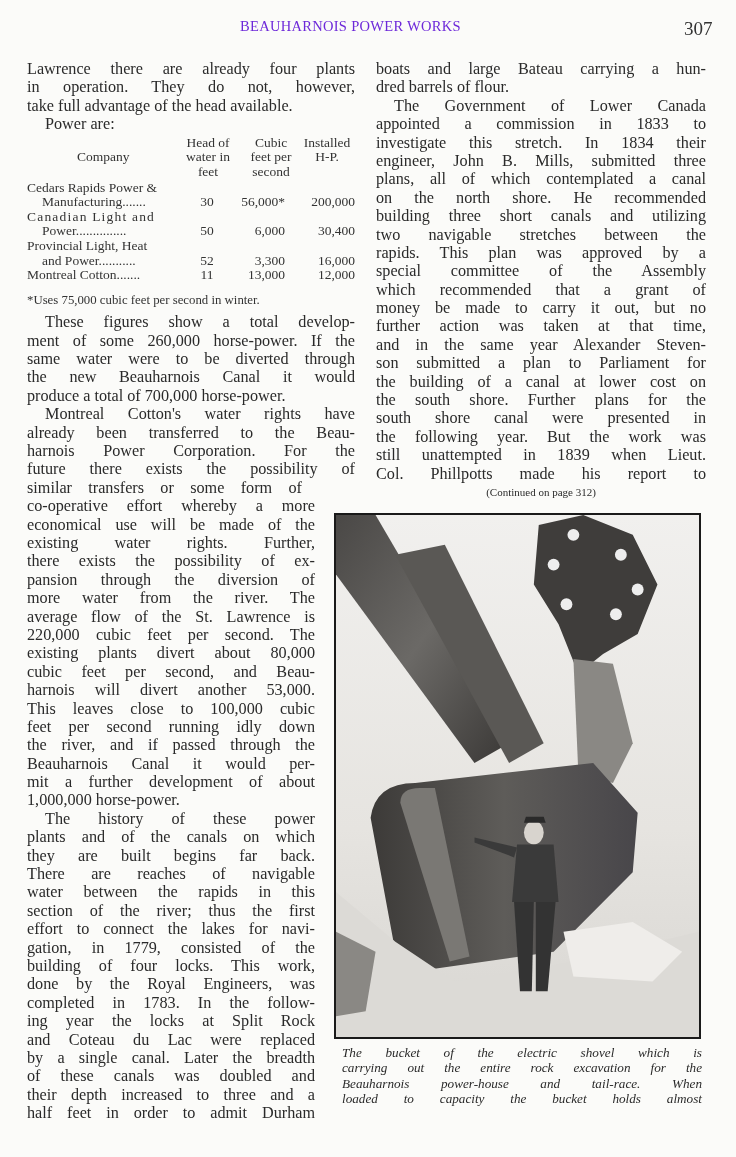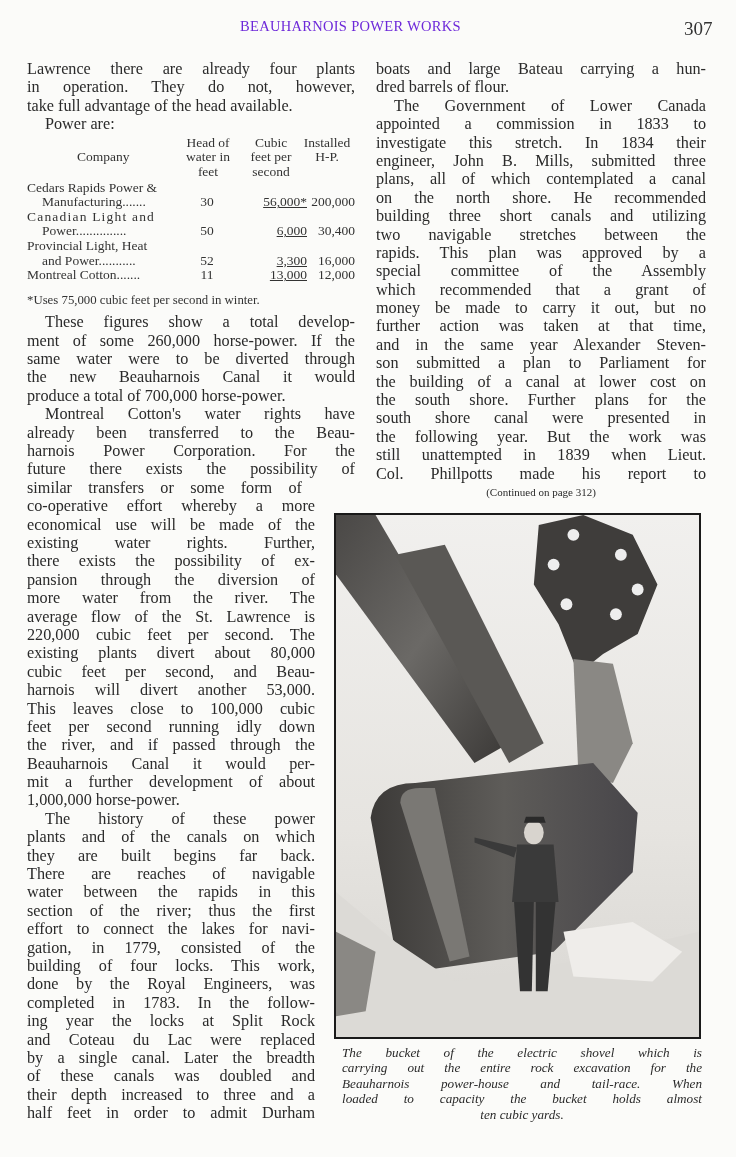--- a/index.html
+++ b/index.html
@@ -40,21 +40,21 @@
     .th-company { left: 50px; top: 14px; }
     .th-head { left: 150px; top: 0; width: 62px; }
     .th-cubic { left: 213px; top: 0; width: 62px; }
     .th-hp { left: 268px; top: 0; width: 64px; }
     .trow { position: relative; height: 29.2px; }
     .trow.single { height: 14.6px; }
     .cell-company { position: absolute; left: 0; top: 0; width: 168px; white-space: nowrap; }
     .cell-company .name2 { padding-left: 15px; display: block; }
     .cell-num { position: absolute; bottom: 0; text-align: right; white-space: nowrap; }
     .c-head { left: 165px; width: 30px; text-align: center; }
-    .c-cubic { left: 216px; width: 64px; text-decoration: underline; }
+    .c-cubic { left: 194px; width: 64px; }
     .c-hp { left: 268px; width: 60px; }
     .trow.single .cell-num { top: 0; bottom: auto; }
     .footnote { font-size: 12.8px; margin-top: 10px; margin-bottom: 6px; color: #333; white-space: nowrap; }
 
     .continued {
       display: block; text-align: center; 
       font-size: 11px; line-height: 18px; margin-top: 0px;
     }
 
     .photo {
@@ -278,14 +278,13 @@
     <path d="M180 390 L200 390 L198 480 L186 480 Z" fill="#333"></path>
     <path d="M202 390 L222 390 L214 480 L202 480 Z" fill="#333"></path>
   </svg>
 </div>
 
 <div class="caption">
   <span class="cline">The bucket of the electric shovel which is</span>
   <span class="cline">carrying out the entire rock excavation for the</span>
   <span class="cline">Beauharnois power-house and tail-race.  When</span>
   <span class="cline">loaded to capacity the bucket holds almost</span>
-  <span class="cline center">ten cubic yards.</span>
 </div>
 
 </body></html>

